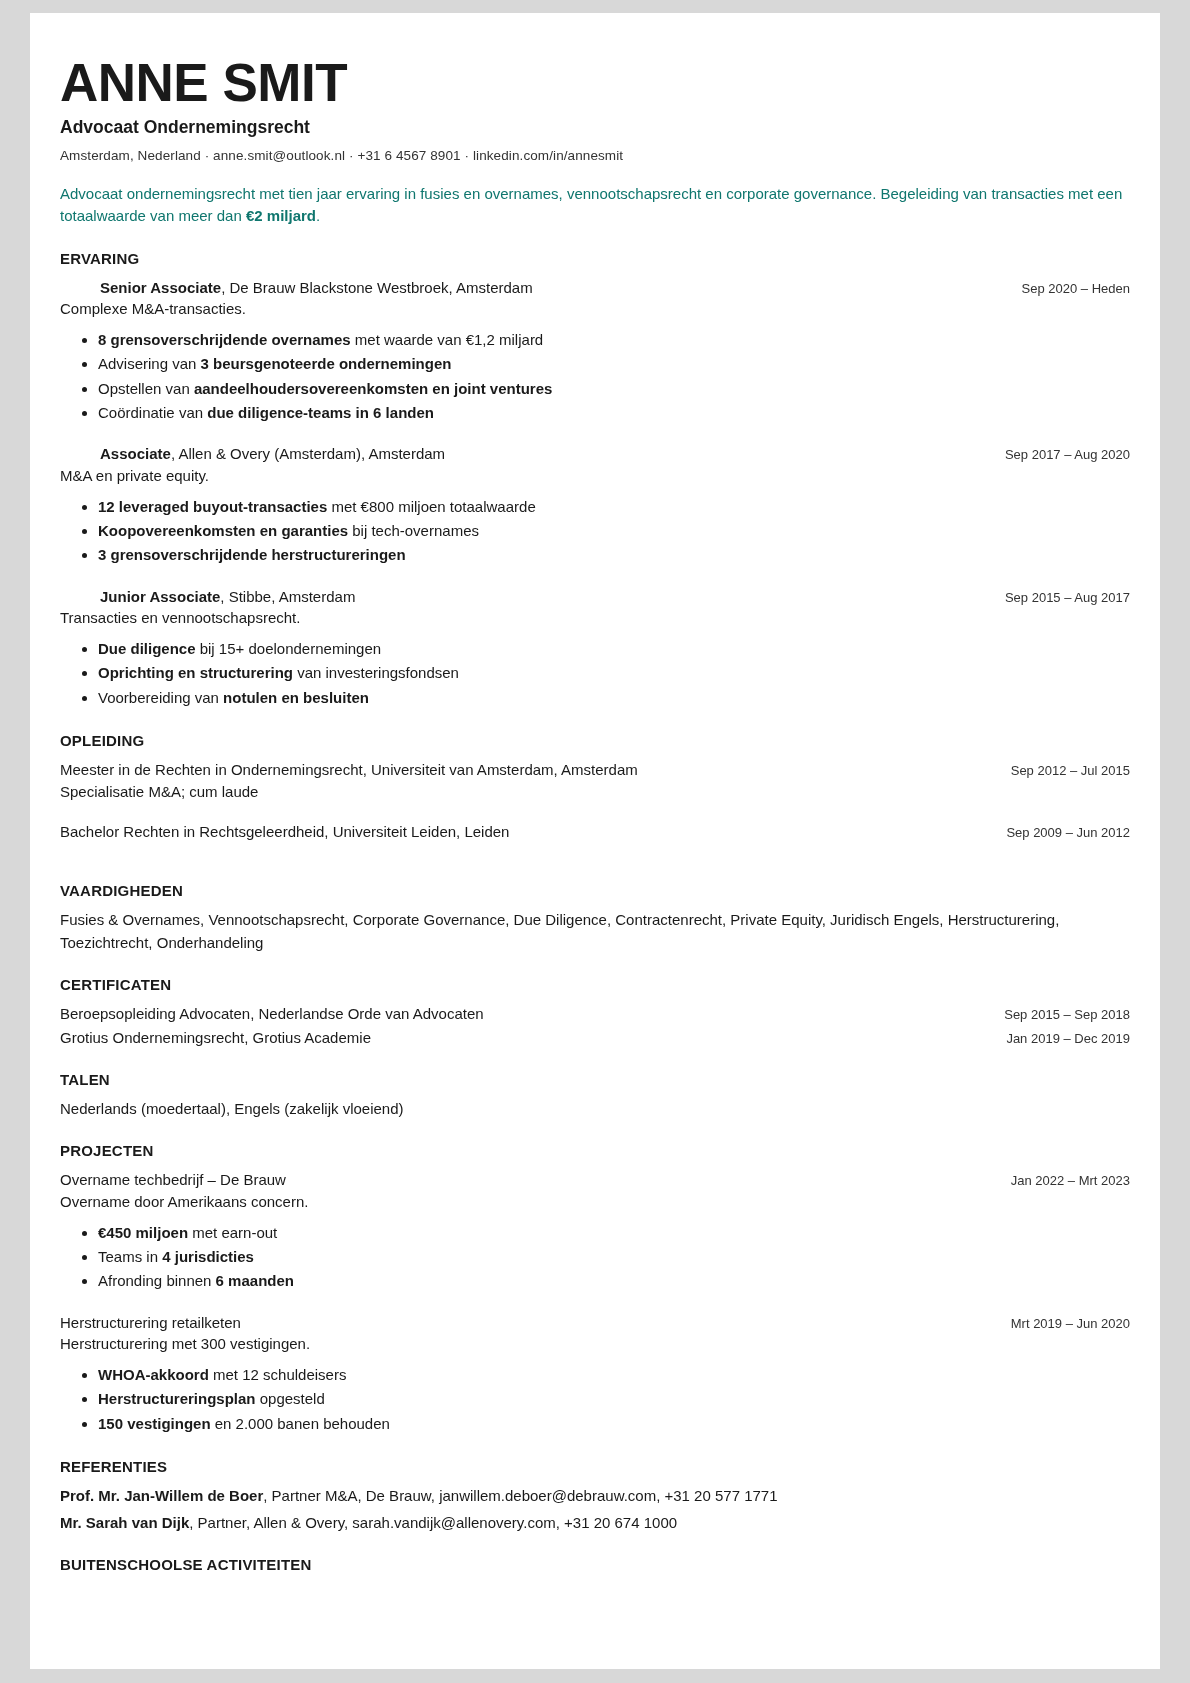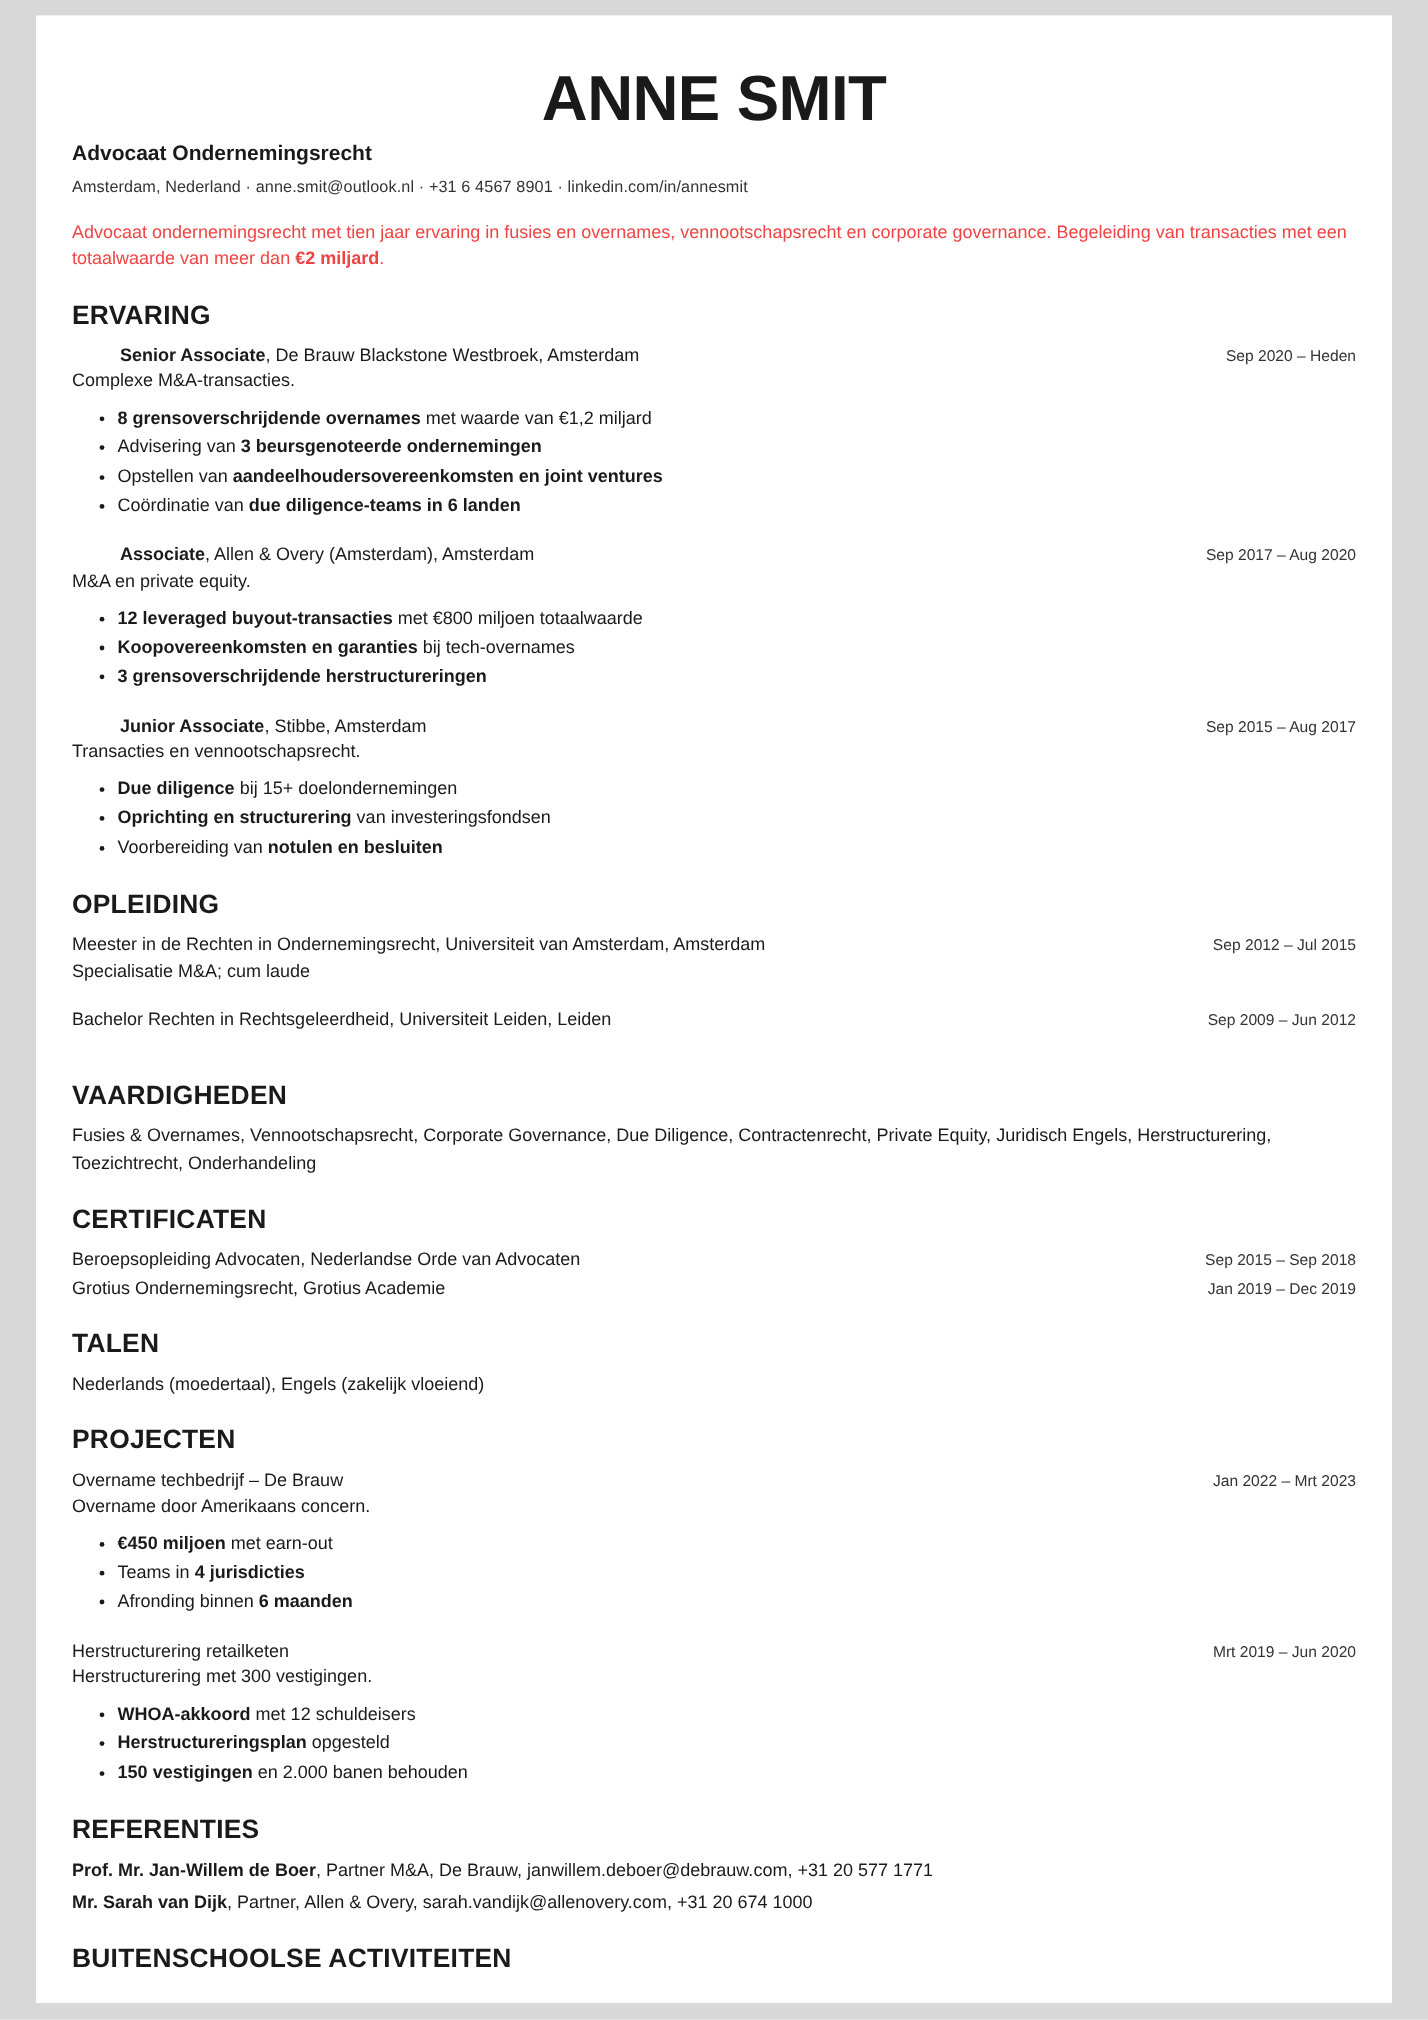--- a/index.html
+++ b/index.html
@@ -53,43 +53,42 @@
     padding: 42px 30px 0 30px;
     overflow: hidden;
   }
   .name {
     font-size: 53px;
     font-weight: bold;
     letter-spacing: -0.5px;
     color: #1a1a1a;
     line-height: 1.06;
     margin: 0 0 6px 0;
-    text-align: center;
   }
   .headline {
     font-size: 17.5px;
     font-weight: bold;
     color: #1a1a1a;
     margin: 0 0 10px 0;
   }
   .contact {
     font-size: 13.5px;
     color: #333333;
     margin: 0 0 20px 0;
     letter-spacing: 0.1px;
   }
   .summary {
     font-size: 15px;
-    color: #ef4444;
+    color: #0f766e;
     line-height: 1.48;
     margin: 0 0 20px 0;
   }
   .summary b { font-weight: bold; }
   h2.section {
-    font-size: 22px;
+    font-size: 15px;
     font-weight: bold;
     color: #1a1a1a;
     letter-spacing: 0.2px;
     margin: 22px 0 10px 0;
   }
   .entry {
     margin-bottom: 4px;
   }
   .entry-row {
     display: flex;

